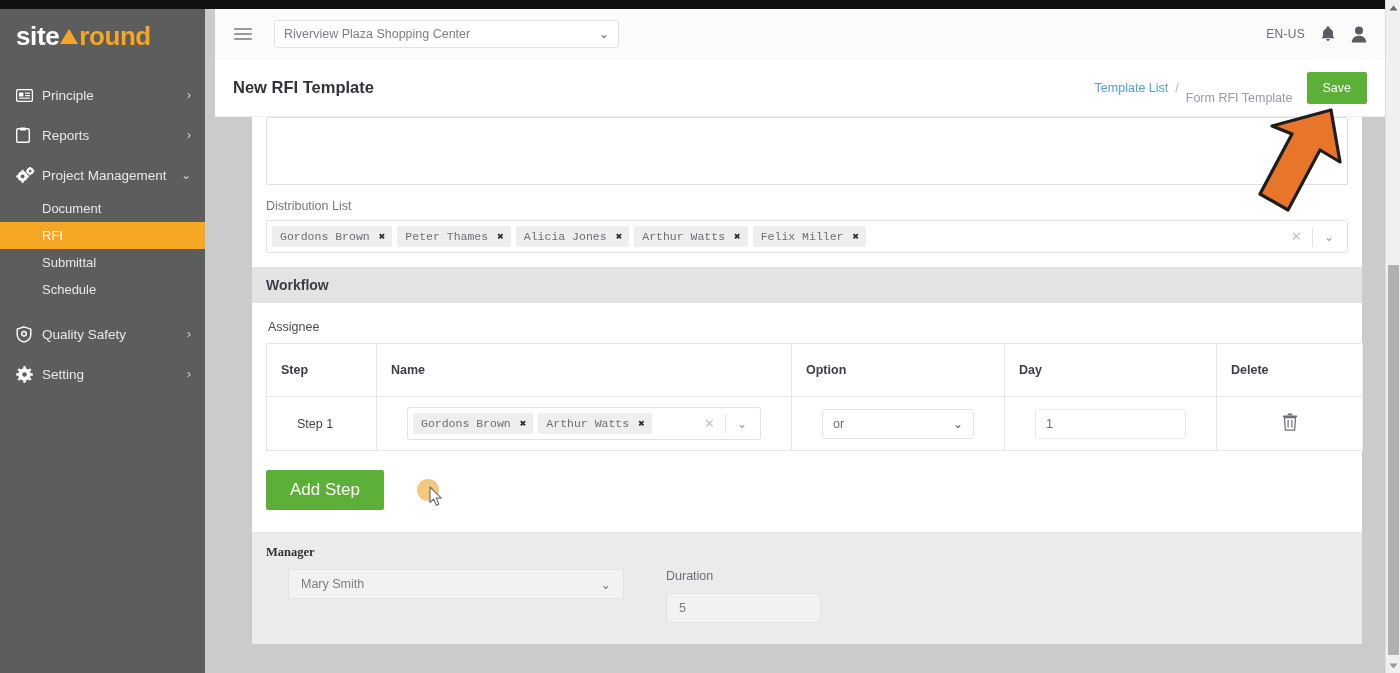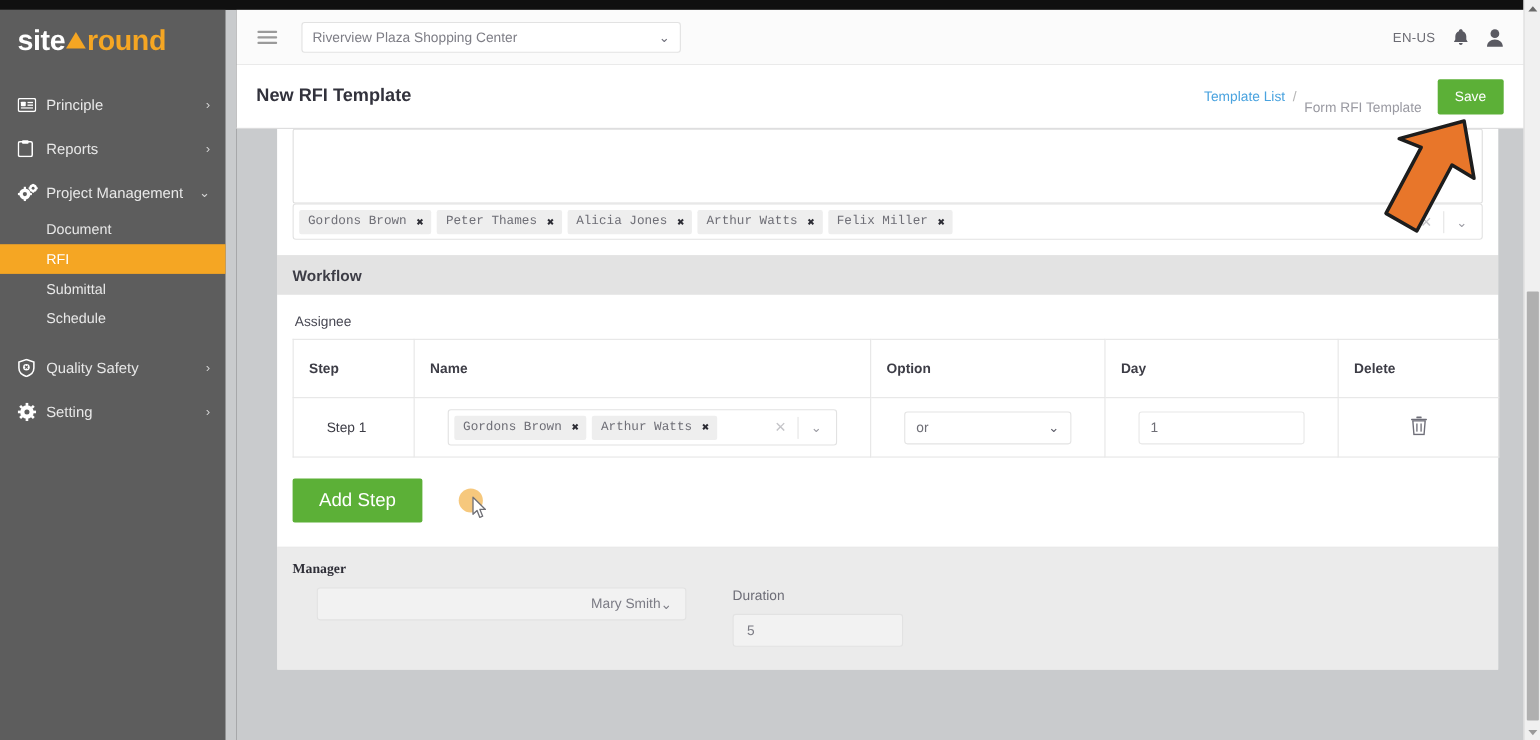--- a/index.html
+++ b/index.html
@@ -169,21 +169,21 @@
 
   .mgr-sec { background: #ebebeb; padding: 12px 14px 20px 14px; }
   .mgr-title { font-size: 12.5px; color: #2f2f38; font-weight: bold; margin-bottom: 9px; font-family: Liberation Serif, serif; }
   .mgr-row { display: flex; padding-left: 22px; }
   .mgr-col { }
   .mgr-col.m1 { width: 378px; }
   .mgr-sub-lbl { font-size: 12.5px; color: #6d6d77; margin-bottom: 10px; }
   .mgr-select {
     width: 336px; height: 30px; border: 1px solid #e2e2e2; background: #f2f2f2;
     border-radius: 3px; display: flex; align-items: center; padding: 0 12px;
-    font-size: 12.5px; color: #7c7c85; cursor: pointer; text-align: right;
+    font-size: 12.5px; color: #7c7c85; cursor: pointer;
   }
   .mgr-select .txt { flex: 1; }
   .mgr-input {
     width: 155px; height: 30px; border: 1px solid #e2e2e2; background: #f2f2f2;
     border-radius: 3px; display: flex; align-items: center; padding: 0 12px;
     font-size: 12.5px; color: #7c7c85;
   }
 
   
   .vscroll {
@@ -355,20 +355,21 @@
         <button class="save-btn">Save</button>
       </div>
     </div>
 
     <div class="scroll-area">
       <div class="content-card">
 
         <div class="sec-white">
           <div class="textarea-box"></div>
 
+          <div class="fld-label">Distribution List</div>
 
           <div class="multiselect">
             <div class="ms-chips">
               <span class="chip">
                 <span>Gordons Brown</span>
                 <span class="x">✖</span>
               </span>
               <span class="chip">
                 <span>Peter Thames</span>
                 <span class="x">✖</span>

